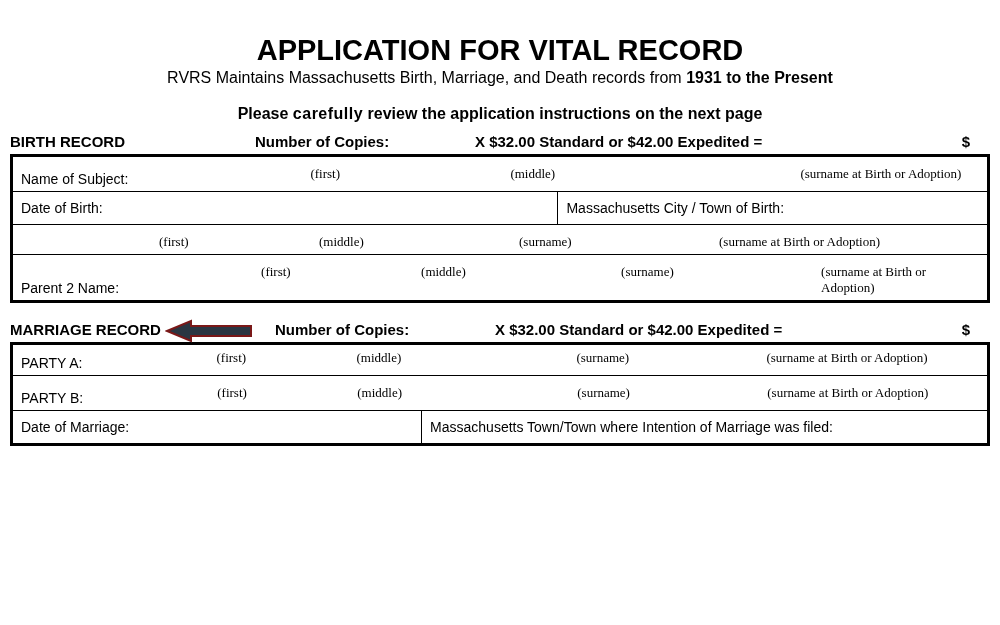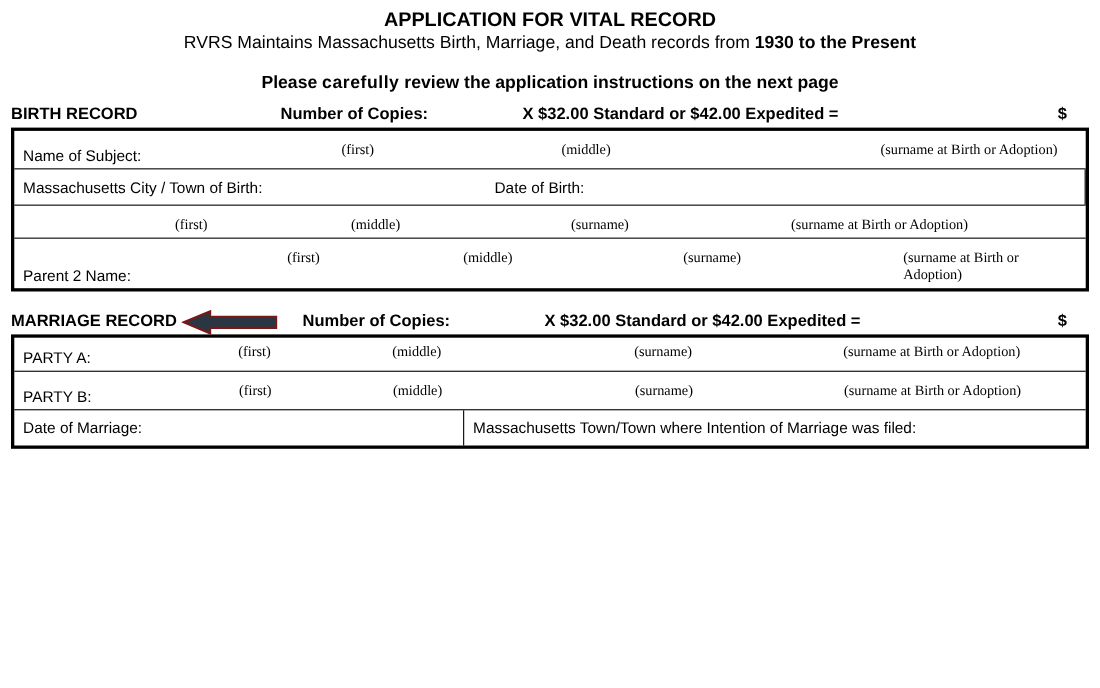--- a/index.html
+++ b/index.html
@@ -7,22 +7,22 @@
       font-family: Arial, Helvetica, sans-serif;
       background: #fff;
       width: 1000px;
       height: 625px;
       padding: 8px 10px;
       font-size: 14px;
     }
     .title {
       text-align: center;
       font-weight: bold;
-      font-size: 18px;
-      margin-top: 0;
+      font-size: 29px;
+      margin-top: 26px;
     }
     .subtitle {
       text-align: center;
       font-size: 16px;
       margin-top: 2px;
     }
     .instructions {
       text-align: center;
       font-weight: bold;
       font-size: 16px;
@@ -108,21 +108,21 @@
     }
     .half-40 { width: 42%; border-right: 1px solid #000; padding: 8px 8px; }
     .half-60 { width: 58%; padding: 8px 8px; }
     .italic { }
   </style>
 </head>
 <body>
 
 <div class="title">APPLICATION FOR VITAL RECORD</div>
 <div class="subtitle">
-  <span>RVRS Maintains Massachusetts Birth, Marriage, and Death records from </span><b>1930 to the Present</b>
+  <span>RVRS Maintains Massachusetts Birth, Marriage, and Death records from </span><b>1931 to the Present</b>
 </div>
 <div class="instructions">
   <span>Please </span><span style="letter-spacing:0.5px">carefully</span><span> review the application instructions on the next page</span>
 </div>
 
 <div class="section-header">
   <span class="section-label">BIRTH RECORD</span>
   <span class="copies-label">Number of Copies:</span>
   <span class="pricing-label">X $32.00 Standard or $42.00 Expedited =</span>
   <span class="dollar-sign">$</span>
@@ -136,25 +136,25 @@
       <span class="input-area field-line"></span>
     </div>
     <div class="sublabels" style="padding-left:118px;">
       <span class="sub" style="width:160px;padding-left:60px">(first)</span>
       <span class="sub" style="width:230px;padding-left:100px">(middle)</span>
       <span class="sub" style="flex:1;padding-left:160px">(surname at Birth or Adoption)</span>
     </div>
   </div>
 
   <div class="row">
+    <div class="half half-border" style="width:56%">
+      <span class="label-inline">Date of Birth:</span>
+    </div>
     <div class="half" style="width:44%">
       <span class="label-inline">Massachusetts City / Town of Birth:</span>
-    </div>
-    <div class="half half-border" style="width:56%">
-      <span class="label-inline">Date of Birth:</span>
     </div>
   </div>
 
   <div class="row name-row">
     <div class="sublabels" style="padding-left:108px;">
       <span class="sub" style="width:160px;padding-left:30px">(first)</span>
       <span class="sub" style="width:190px;padding-left:30px">(middle)</span>
       <span class="sub" style="width:200px;padding-left:40px">(surname)</span>
       <span class="sub" style="flex:1;padding-left:40px">(surname at Birth or Adoption)</span>
     </div>

